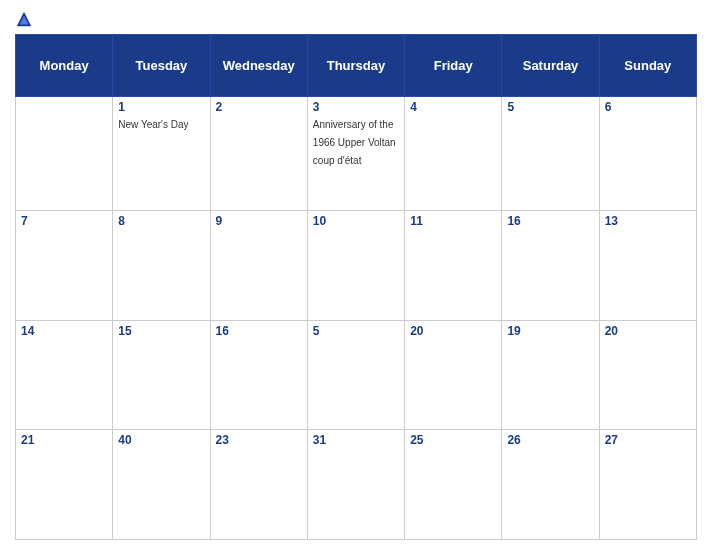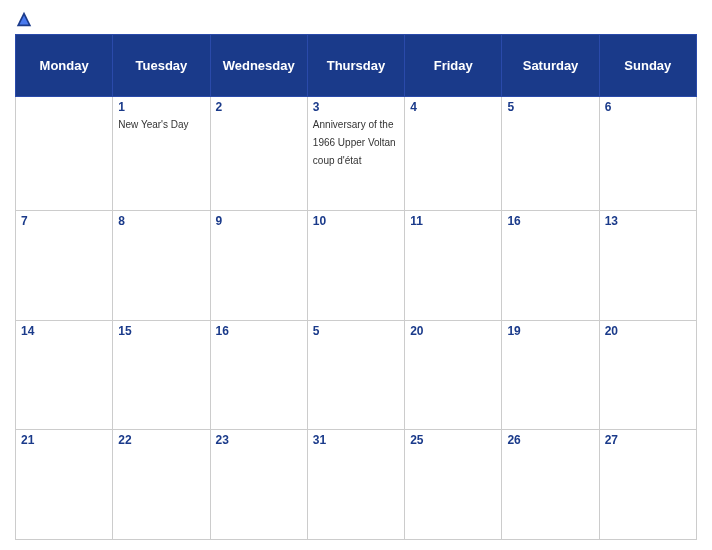--- a/index.html
+++ b/index.html
@@ -185,21 +185,21 @@
         </td>
         <td>
           <span class="day-number">20</span>
         </td>
       </tr>
       <tr>
         <td>
           <span class="day-number">21</span>
         </td>
         <td>
-          <span class="day-number">22</span>
+          <span class="day-number">40</span>
         </td>
         <td>
           <span class="day-number">23</span>
         </td>
         <td>
           <span class="day-number">31</span>
         </td>
         <td>
           <span class="day-number">25</span>
         </td>

